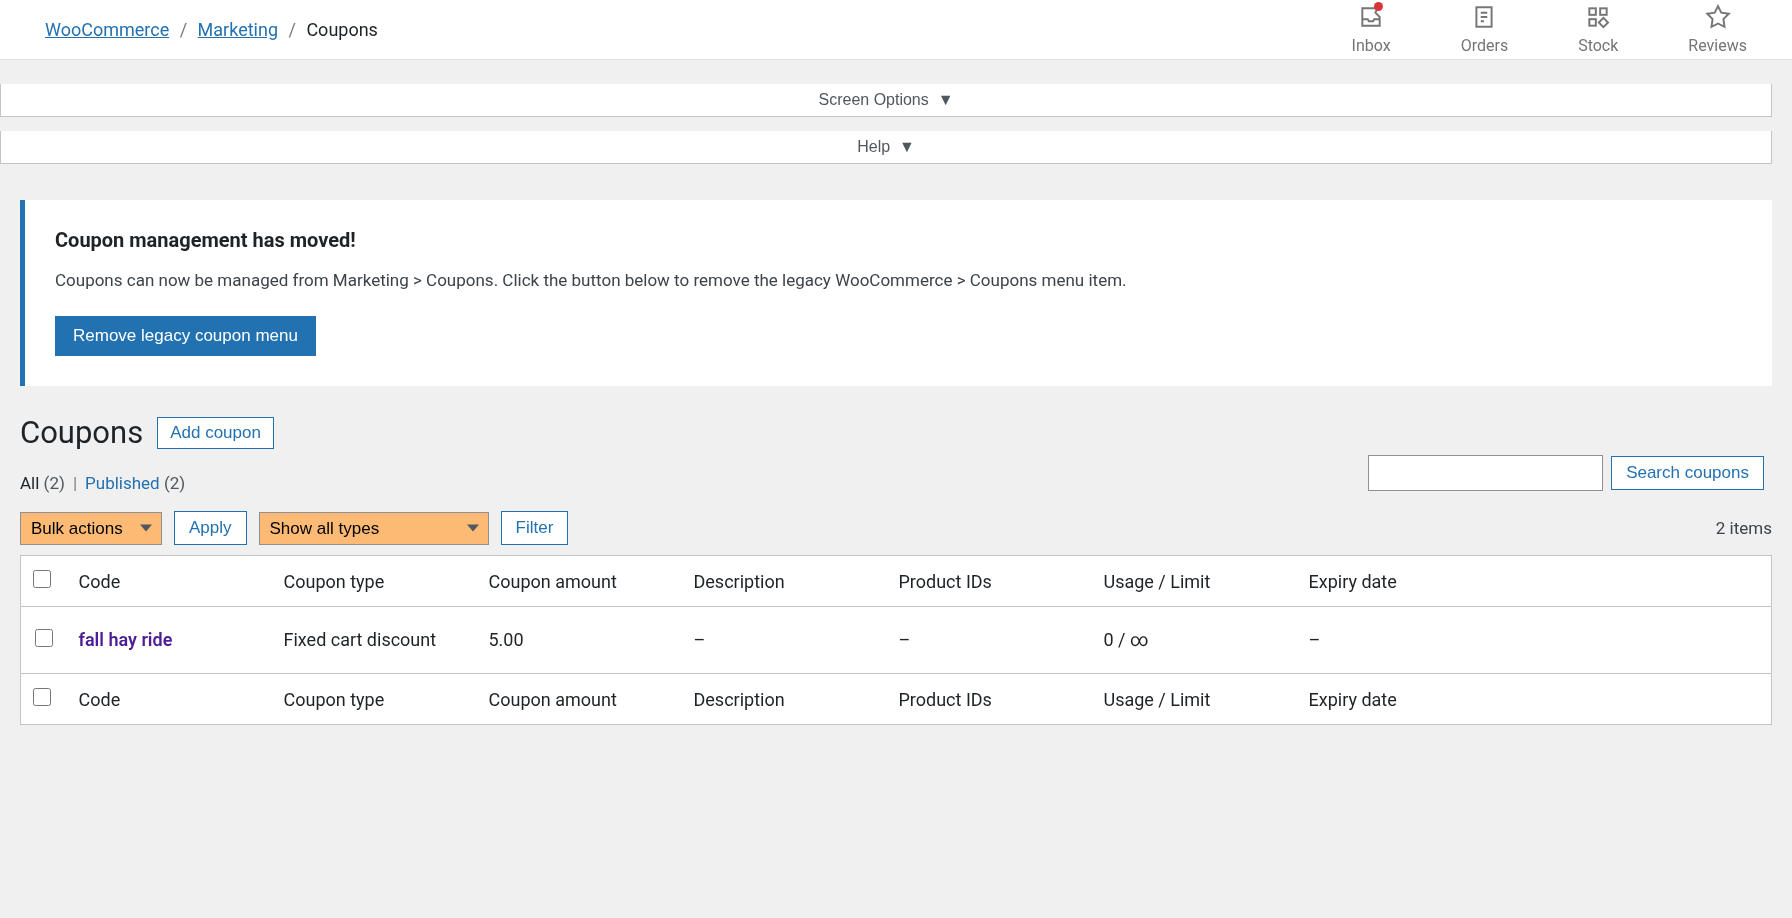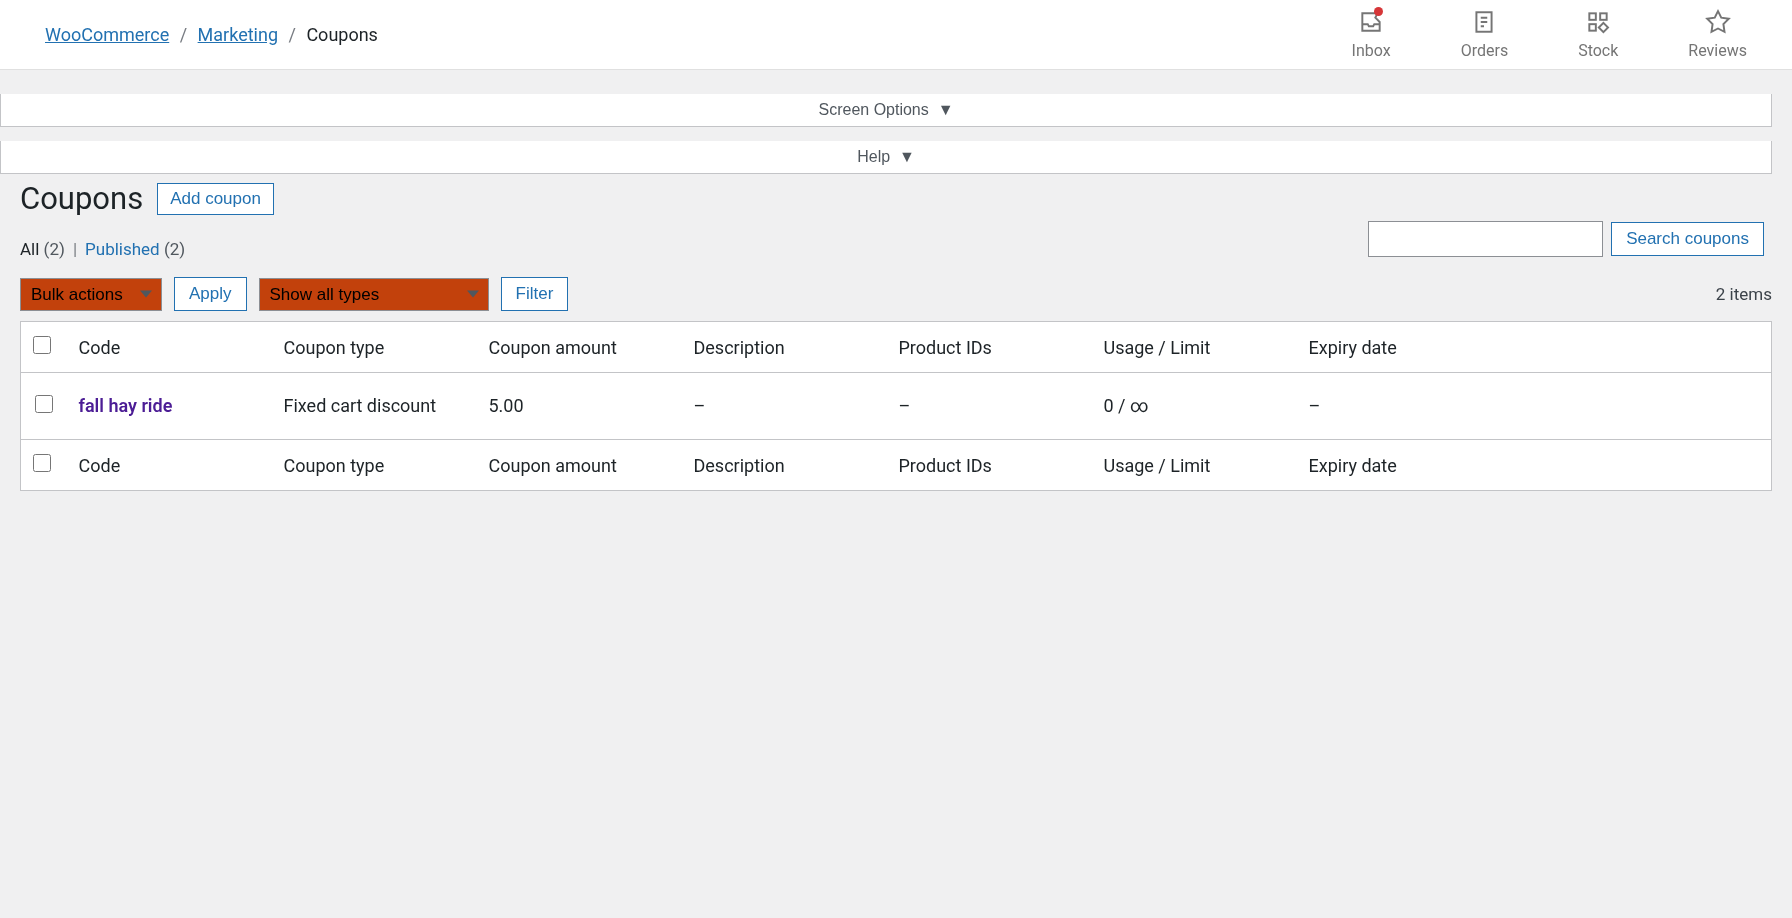--- a/index.html
+++ b/index.html
@@ -1,18 +1,18 @@
 <!DOCTYPE html>
 <html><head>
   <meta charset="utf-8">
   <style>
     * { box-sizing: border-box; margin: 0; padding: 0; }
     body { font-family: -apple-system, BlinkMacSystemFont, "Segoe UI", Roboto, sans-serif; background: #f0f0f1; color: #1d2327; font-size: 16px; width: 1792px; }
     
-    .topbar { background: #fff; display: flex; justify-content: space-between; align-items: center; padding: 14px 45px 14px 45px; border-bottom: 1px solid #e0e0e0; height: 70px; }
+    .topbar { background: #fff; display: flex; justify-content: space-between; align-items: center; padding: 14px 45px 14px 45px; border-bottom: 1px solid #e0e0e0; height: 60px; }
     .breadcrumb { font-size: 18px; color: #1d2327; }
     .breadcrumb a { color: #2271b1; text-decoration: underline; }
     .breadcrumb .sep { margin: 0 6px; color: #787c82; }
     .breadcrumb .current { color: #1d2327; }
     
     .topnav { display: flex; gap: 70px; align-items: center; }
     .topnav-item { display: flex; flex-direction: column; align-items: center; gap: 6px; color: #757575; font-size: 16px; cursor: pointer; position: relative; }
     .topnav-item svg { width: 26px; height: 26px; }
     .badge-dot { position: absolute; top: -2px; right: 8px; width: 9px; height: 9px; background: #d63638; border-radius: 50%; }
     
@@ -30,21 +30,21 @@
     .page-title { font-size: 31px; font-weight: 400; color: #1d2327; }
     .add-btn { border: 1px solid #2271b1; color: #2271b1; background: #fff; padding: 5px 12px; font-size: 17px; cursor: pointer; }
     
     .subsubsub { display: flex; align-items: center; font-size: 17px; margin-bottom: 18px; }
     .subsubsub .sep2 { margin: 0 8px; color: #787c82; }
     .subsubsub a { color: #2271b1; text-decoration: none; }
     .subsubsub .count { color: #50575e; }
     
     .tablenav { display: flex; justify-content: space-between; align-items: center; margin-bottom: 10px; }
     .tablenav-left { display: flex; gap: 12px; align-items: center; }
-    .sel { border: 1px solid #8c8f94; padding: 6px 38px 6px 10px; font-size: 17px; background: #c2410c; appearance: none; position: relative; cursor: pointer; }
+    .sel { border: 1px solid #8c8f94; padding: 6px 38px 6px 10px; font-size: 17px; background: #fdba74; appearance: none; position: relative; cursor: pointer; }
     .sel-wrap { position: relative; display: inline-block; }
     .sel-wrap::after { content: ''; position: absolute; right: 10px; top: 50%; transform: translateY(-50%); border-left: 6px solid transparent; border-right: 6px solid transparent; border-top: 7px solid #50575e; pointer-events: none; }
     .btn-secondary { border: 1px solid #2271b1; color: #2271b1; background: #fff; padding: 6px 14px; font-size: 17px; cursor: pointer; }
     .search-wrap { display: flex; gap: 8px; align-items: center; position: absolute; right: 8px; margin-top: -56px; }
     .search-input { border: 1px solid #8c8f94; padding: 8px 10px; font-size: 16px; width: 235px; }
     .items-count { font-size: 17px; color: #3c434a; }
     
     table.wp-list { width: 100%; border: 1px solid #c3c4c7; border-collapse: collapse; background: #fff; }
     table.wp-list thead th, table.wp-list tfoot th { text-align: left; font-weight: 400; font-size: 18px; padding: 14px 12px; border-bottom: 1px solid #c3c4c7; }
     table.wp-list tfoot th { border-bottom: none; border-top: 1px solid #c3c4c7; }
@@ -106,20 +106,25 @@
     </div>
   </div>
 </div>
 
 <div class="options-bar">
   <button class="option-btn"><span>Screen Options</span> &nbsp;▼</button>
   <button class="option-btn"><span>Help</span> &nbsp;▼</button>
 </div>
 
 <div class="content">
+  <div class="notice">
+    <h2>Coupon management has moved!</h2>
+    <p>Coupons can now be managed from Marketing &gt; Coupons. Click the button below to remove the legacy WooCommerce &gt; Coupons menu item.</p>
+    <button class="notice-btn">Remove legacy coupon menu</button>
+  </div>
 
   <div class="page-header">
     <h1 class="page-title">Coupons</h1>
     <button class="add-btn">Add coupon</button>
   </div>
 
   <div style="position:relative;">
     <div class="subsubsub">
       <span><span>All</span> <span class="count">(2)</span></span>
       <span class="sep2">|</span>

